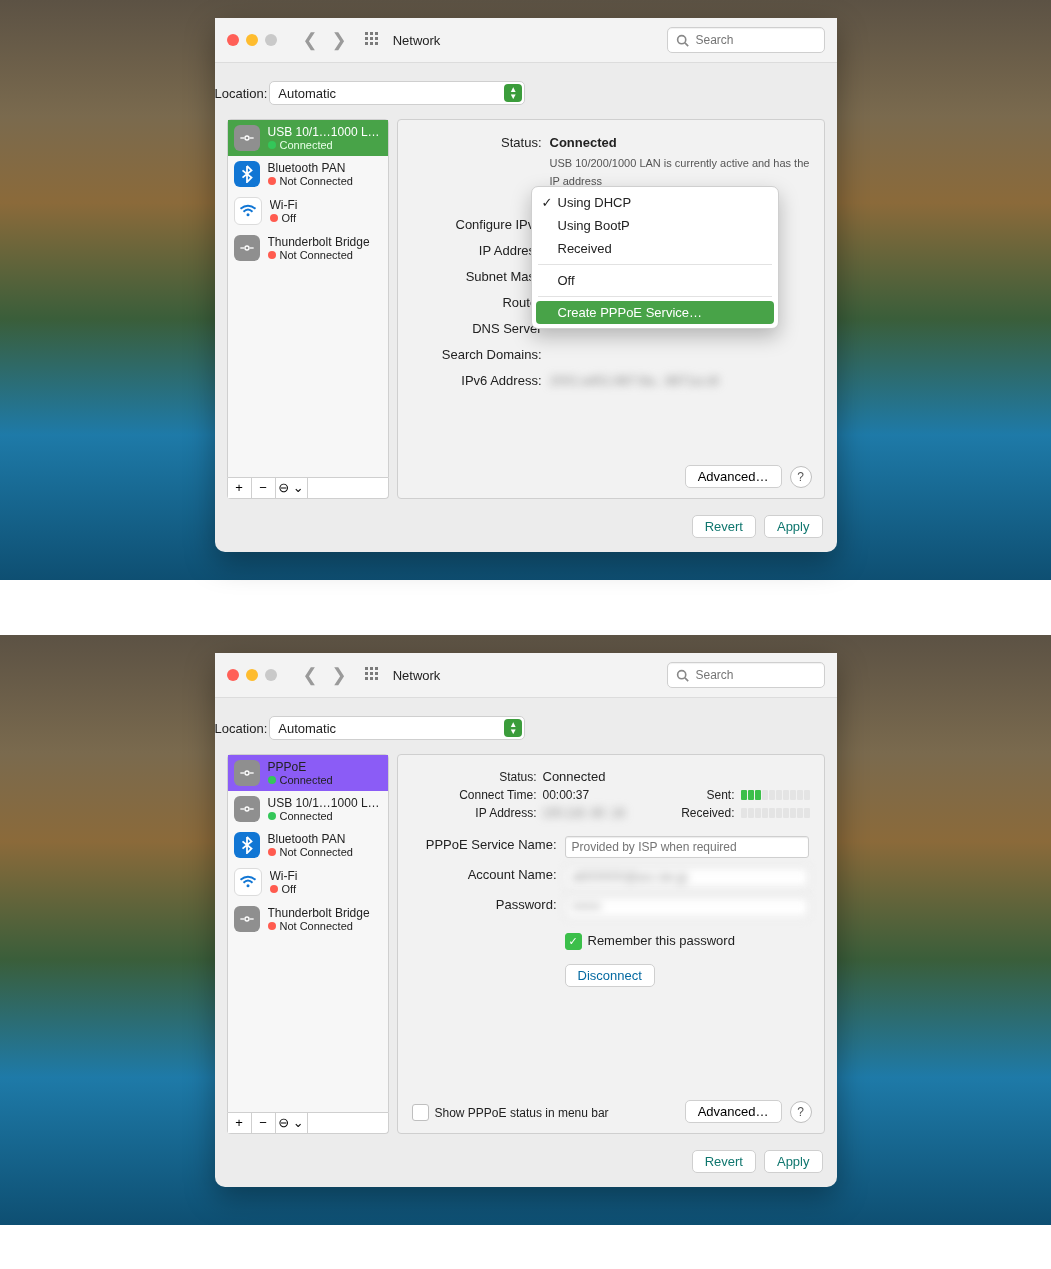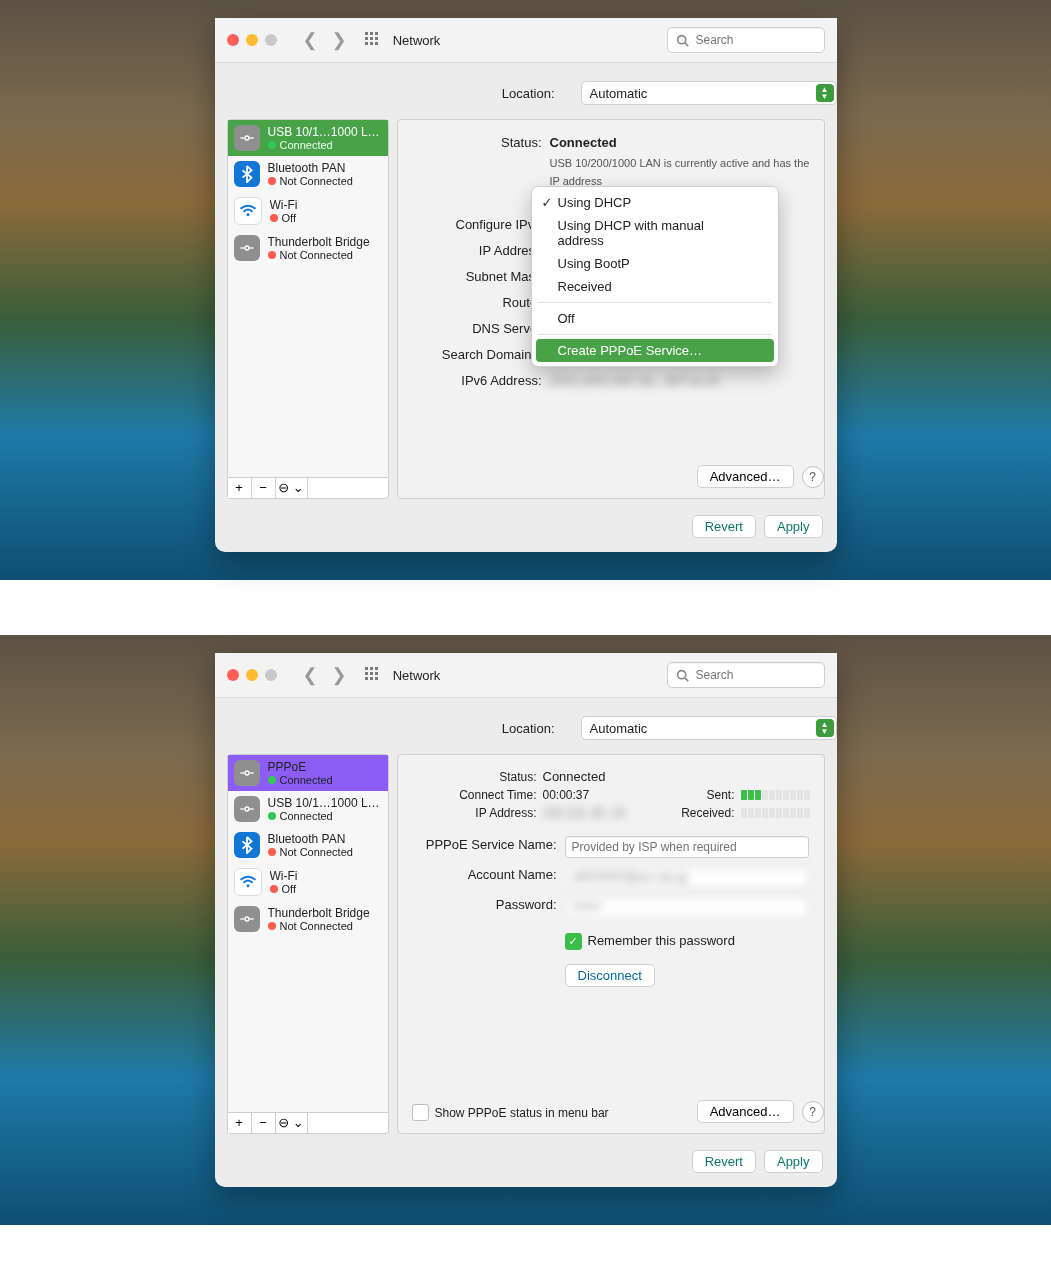--- a/index.html
+++ b/index.html
@@ -16,21 +16,21 @@
   .dot.r{background:#ff5f57;}
   .dot.y{background:#febc2e;}
   .dot.g{background:#c9c9c9;}
   .nav{display:flex;gap:14px;margin-left:26px;color:#9a9a9a;font-size:18px;}
   .grid{margin-left:18px;width:16px;height:16px;display:grid;grid-template-columns:repeat(3,3px);grid-template-rows:repeat(3,3px);gap:2px;}
   .grid span{background:#7a7a7a;}
   .wtitle{font-weight:400;margin-left:12px;}
   .search{margin-left:auto;display:flex;align-items:center;background:#fff;border:1px solid #cfcfcf;border-radius:5px;height:24px;padding:0 8px;width:140px;box-shadow:inset 0 1px 1px rgba(0,0,0,.06);}
   .search svg{flex:none;}
   .search input{border:none;outline:none;width:100%;font-size:12px;color:#555;background:transparent;margin-left:5px;}
-  .loc-row{display:flex;align-items:center;justify-content:flex-end;padding:18px 0 6px;gap:26px;}
+  .loc-row{display:flex;align-items:center;justify-content:flex-start;padding:18px 0 6px;gap:2px;}
   .lbl-r{text-align:right;}
   .select{position:relative;background:#fff;border:1px solid #cfcfcf;border-radius:5px;height:22px;display:flex;align-items:center;padding:0 24px 0 8px;width:222px;}
   .select .arrows{position:absolute;right:2px;top:2px;width:18px;height:18px;background:#3b9c3b;border-radius:4px;display:flex;flex-direction:column;align-items:center;justify-content:center;color:#fff;font-size:8px;line-height:7px;}
   .body-row{display:flex;padding:8px 12px 8px 12px;gap:8px;}
   .sidebar{width:162px;display:flex;flex-direction:column;}
   .svc-list{border:1px solid #cfcfcf;background:#f7f7f7;border-radius:4px 4px 0 0;flex:1;min-height:330px;}
   .svc{display:flex;align-items:center;padding:5px 6px;gap:8px;}
   .svc.sel{background:#48a348;color:#fff;}
   .svc.sel2{background:#8b5cf6;}
   .ic{width:26px;height:26px;border-radius:6px;display:flex;align-items:center;justify-content:center;flex:none;}
@@ -51,21 +51,21 @@
   .form-row .l{width:130px;text-align:right;padding-right:8px;color:#222;line-height:18px;}
   .form-row .v{flex:1;line-height:18px;}
   .form-row .bold{font-weight:700;}
   .small{font-size:11px;color:#555;}
   .blur{filter:blur(4px);color:#888;}
   .dropdown{position:absolute;left:133px;top:66px;width:238px;background:#fff;border:1px solid #cfcfcf;border-radius:7px;box-shadow:0 8px 20px rgba(0,0,0,.25);padding:4px;z-index:5;}
   .dropdown .item{padding:4px 22px;border-radius:4px;font-size:13px;position:relative;}
   .dropdown .item.check::before{content:"✓";position:absolute;left:6px;}
   .dropdown hr{border:none;border-top:1px solid #e2e2e2;margin:4px 2px;}
   .dropdown .item.hl{background:#48a348;color:#fff;}
-  .adv-row{position:absolute;right:0;bottom:10px;display:flex;gap:8px;align-items:center;}
+  .adv-row{position:absolute;right:12px;bottom:10px;display:flex;gap:8px;align-items:center;}
   .btn{background:#fff;border:1px solid #cfcfcf;border-radius:5px;padding:3px 12px;font-size:13px;}
   .help{width:20px;height:20px;border:1px solid #bfbfbf;border-radius:50%;display:flex;align-items:center;justify-content:center;font-size:12px;color:#555;background:#fff;}
   .footer{display:flex;justify-content:flex-end;gap:8px;padding:8px 14px 14px;}
   .footer .btn{color:#0f766e;}
   
   .stat-grid{display:grid;grid-template-columns:125px 90px 1fr auto;column-gap:6px;row-gap:4px;align-items:center;}
   .stat-grid .rlabel{text-align:right;font-size:12px;}
   .meter{display:flex;gap:1px;}
   .seg{width:6px;height:10px;background:#e4e4e4;border-radius:1px;}
   .seg.on{background:#3bbf4a;}
@@ -228,21 +228,20 @@
             <div class="l">Search Domains:</div>
             <div class="v"></div>
           </div>
         <div class="form-row">
             <div class="l">IPv6 Address:</div>
             <div class="v blur">2001:a451:867:8a..           8871a:c8</div>
           </div>
 
         <div class="dropdown">
           <div class="item check">Using DHCP</div>
-          <div class="item">Using DHCP with manual address</div>
           <div class="item">Using BootP</div>
           <div class="item">Received</div>
           <hr>
           <div class="item">Off</div>
           <hr>
           <div class="item hl">Create PPPoE Service…</div>
         </div>
 
         <div class="adv-row">
           <button class="btn">Advanced…</button>

